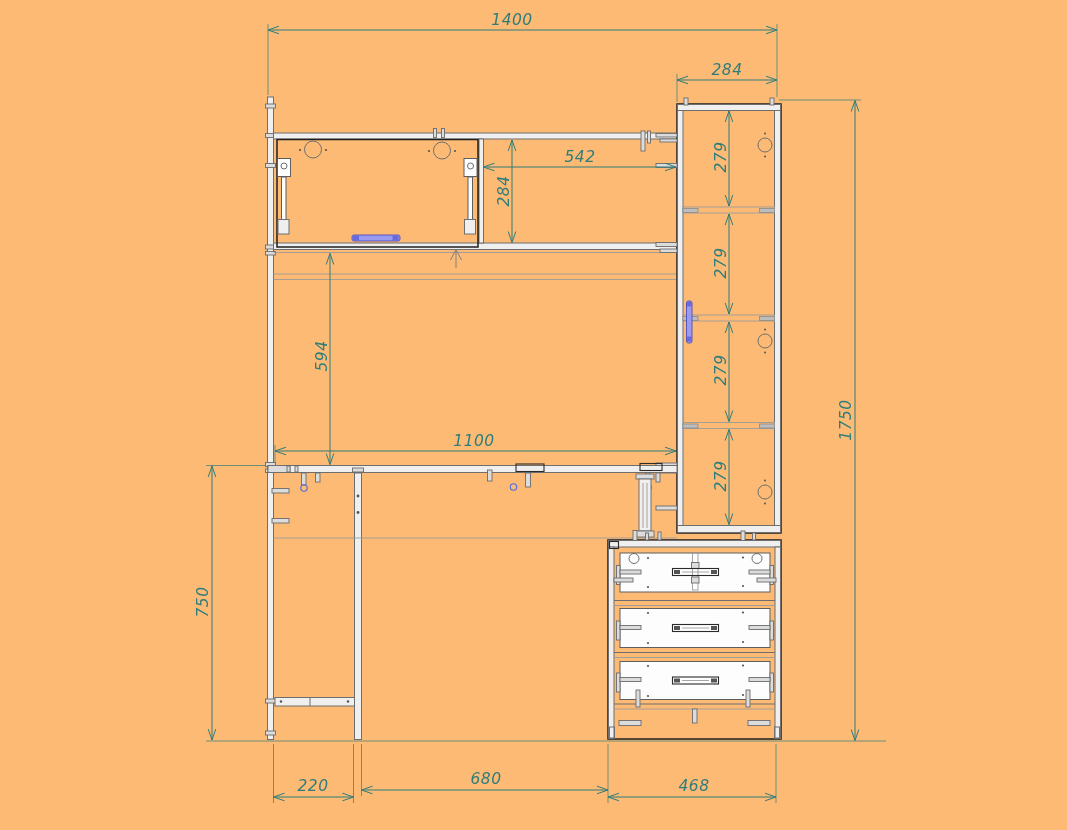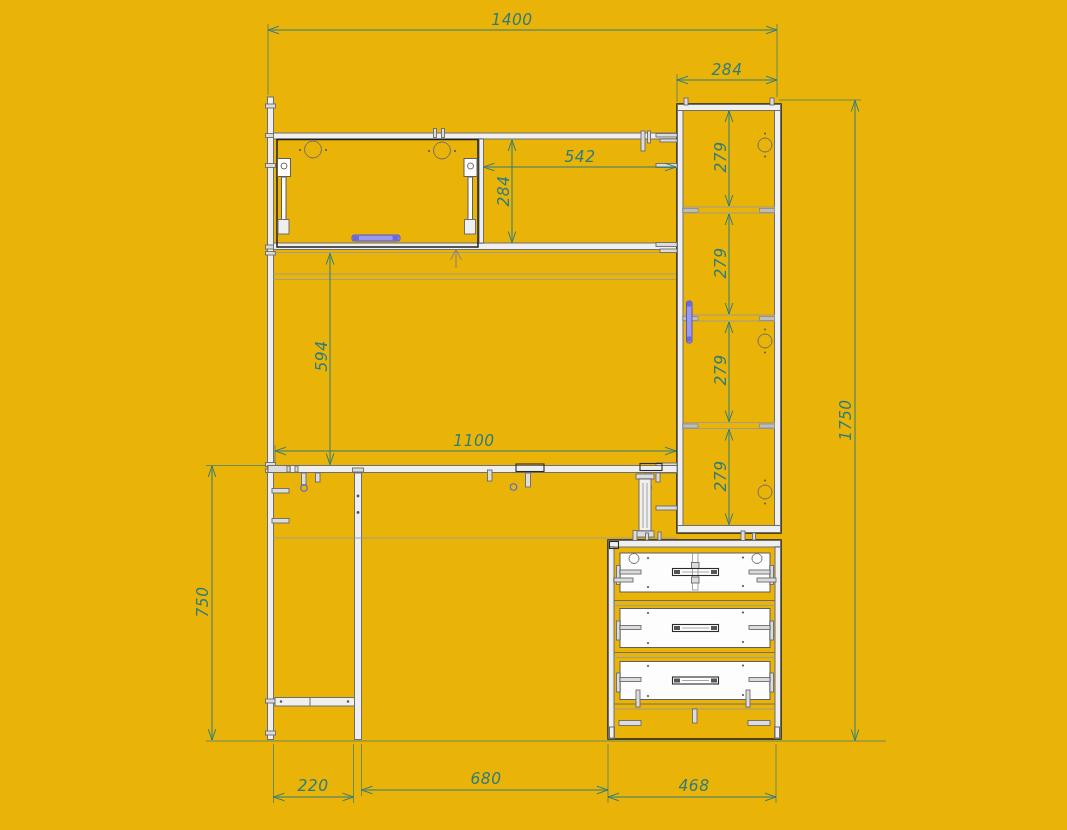--- a/index.html
+++ b/index.html
@@ -1,16 +1,16 @@
 <!DOCTYPE html>
 <html><head>
 <meta charset="utf-8">
 <style>
   html,body{margin:0;padding:0;background:#fff;}
-  .stage{position:relative;width:1067px;height:830px;background:#eab308;overflow:hidden;
+  .stage{position:relative;width:1067px;height:830px;background:#fdba74;overflow:hidden;
          font-family:"DejaVu Sans",sans-serif;}
   svg{position:absolute;left:0;top:0;}
   
   .tl{stroke:#2e7d7b;stroke-width:1;fill:none;}
   .tle{stroke:#2e7d7b;stroke-width:.7;fill:none;}
   .dtxt{fill:#2e7d7b;font-family:"DejaVu Sans",sans-serif;font-style:italic;
         font-size:15.5px;text-anchor:middle;letter-spacing:.5px;}
   
   .k{stroke:#1f1f1f;stroke-width:1.5;fill:none;}          
   .k1{stroke:#2a2a2a;stroke-width:1.1;fill:none;}

